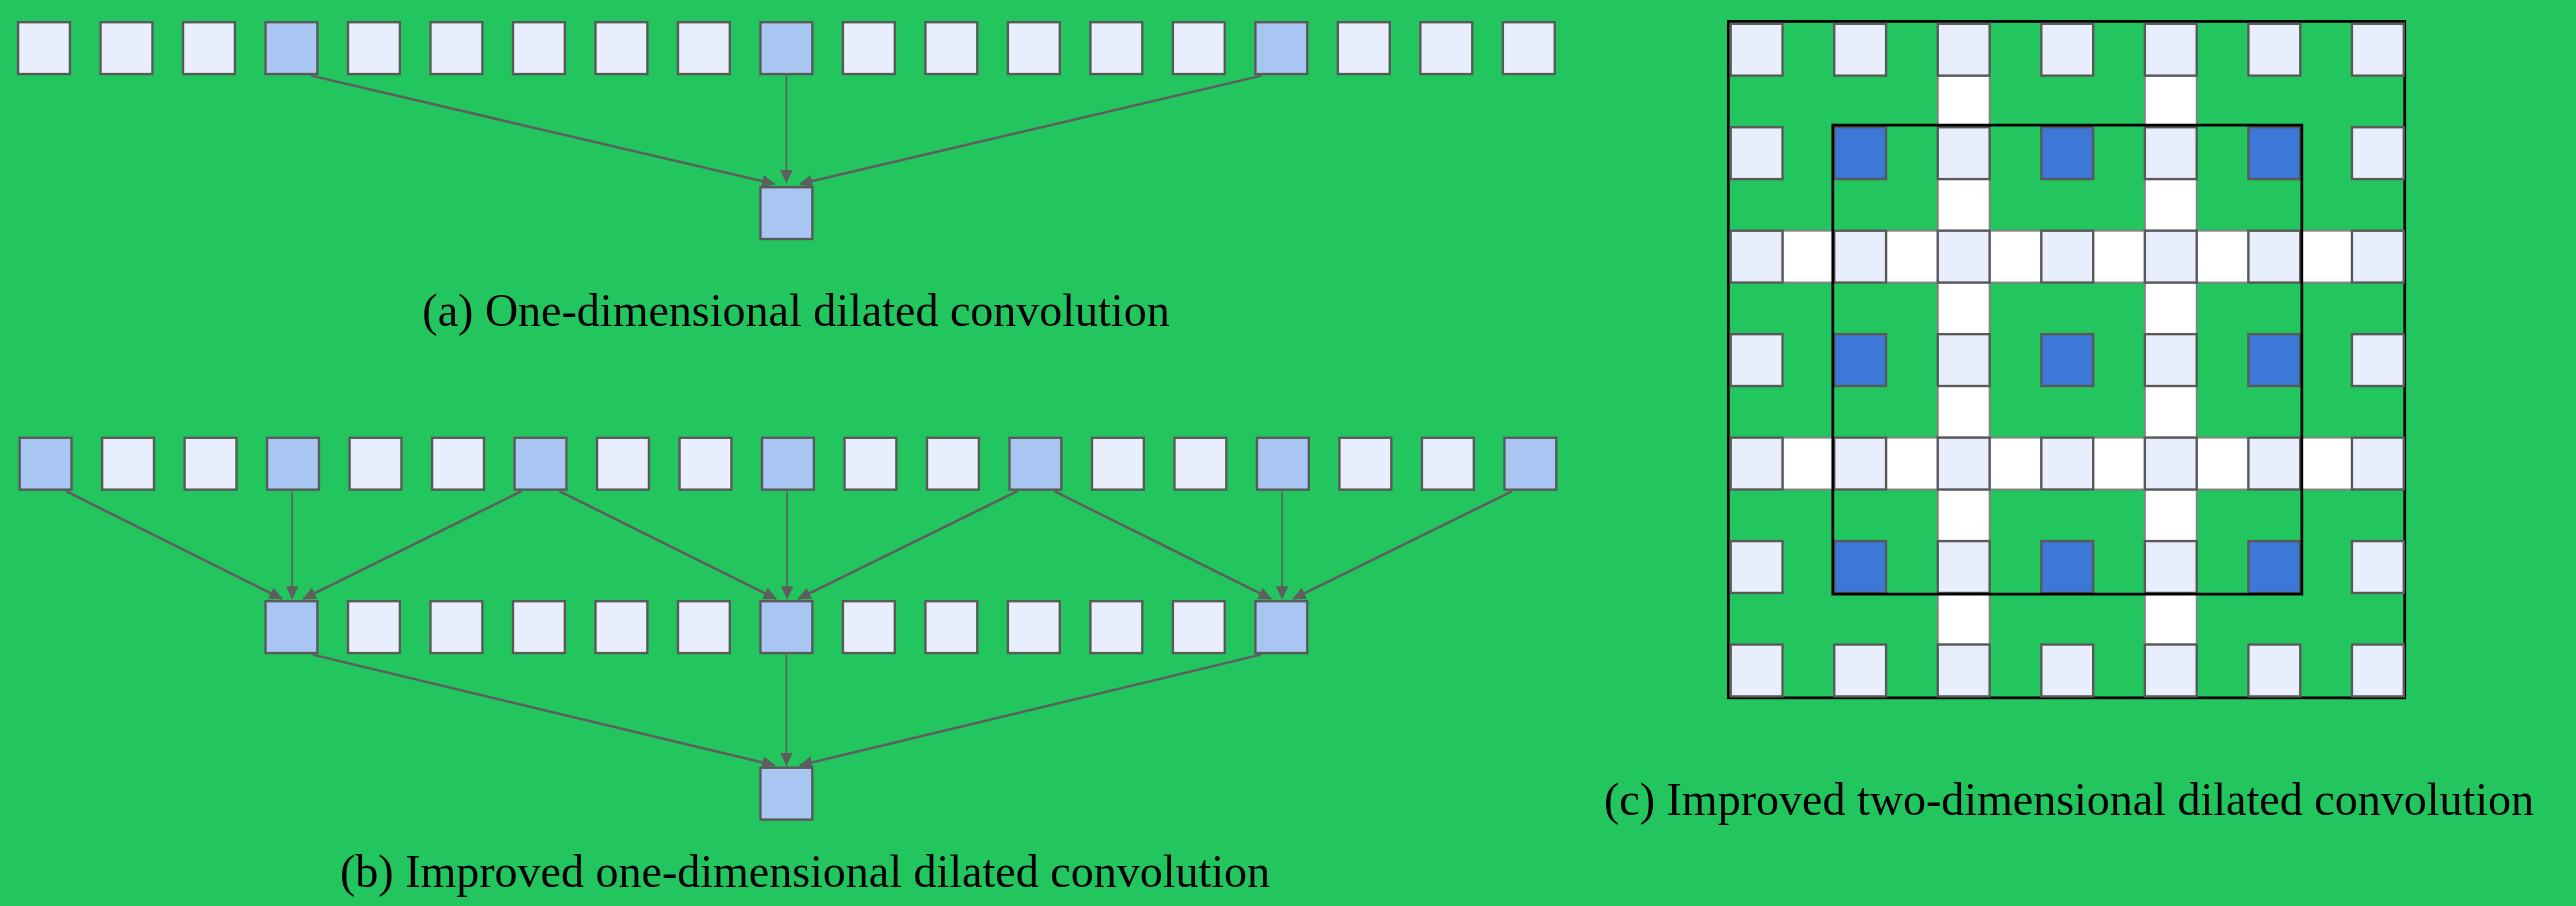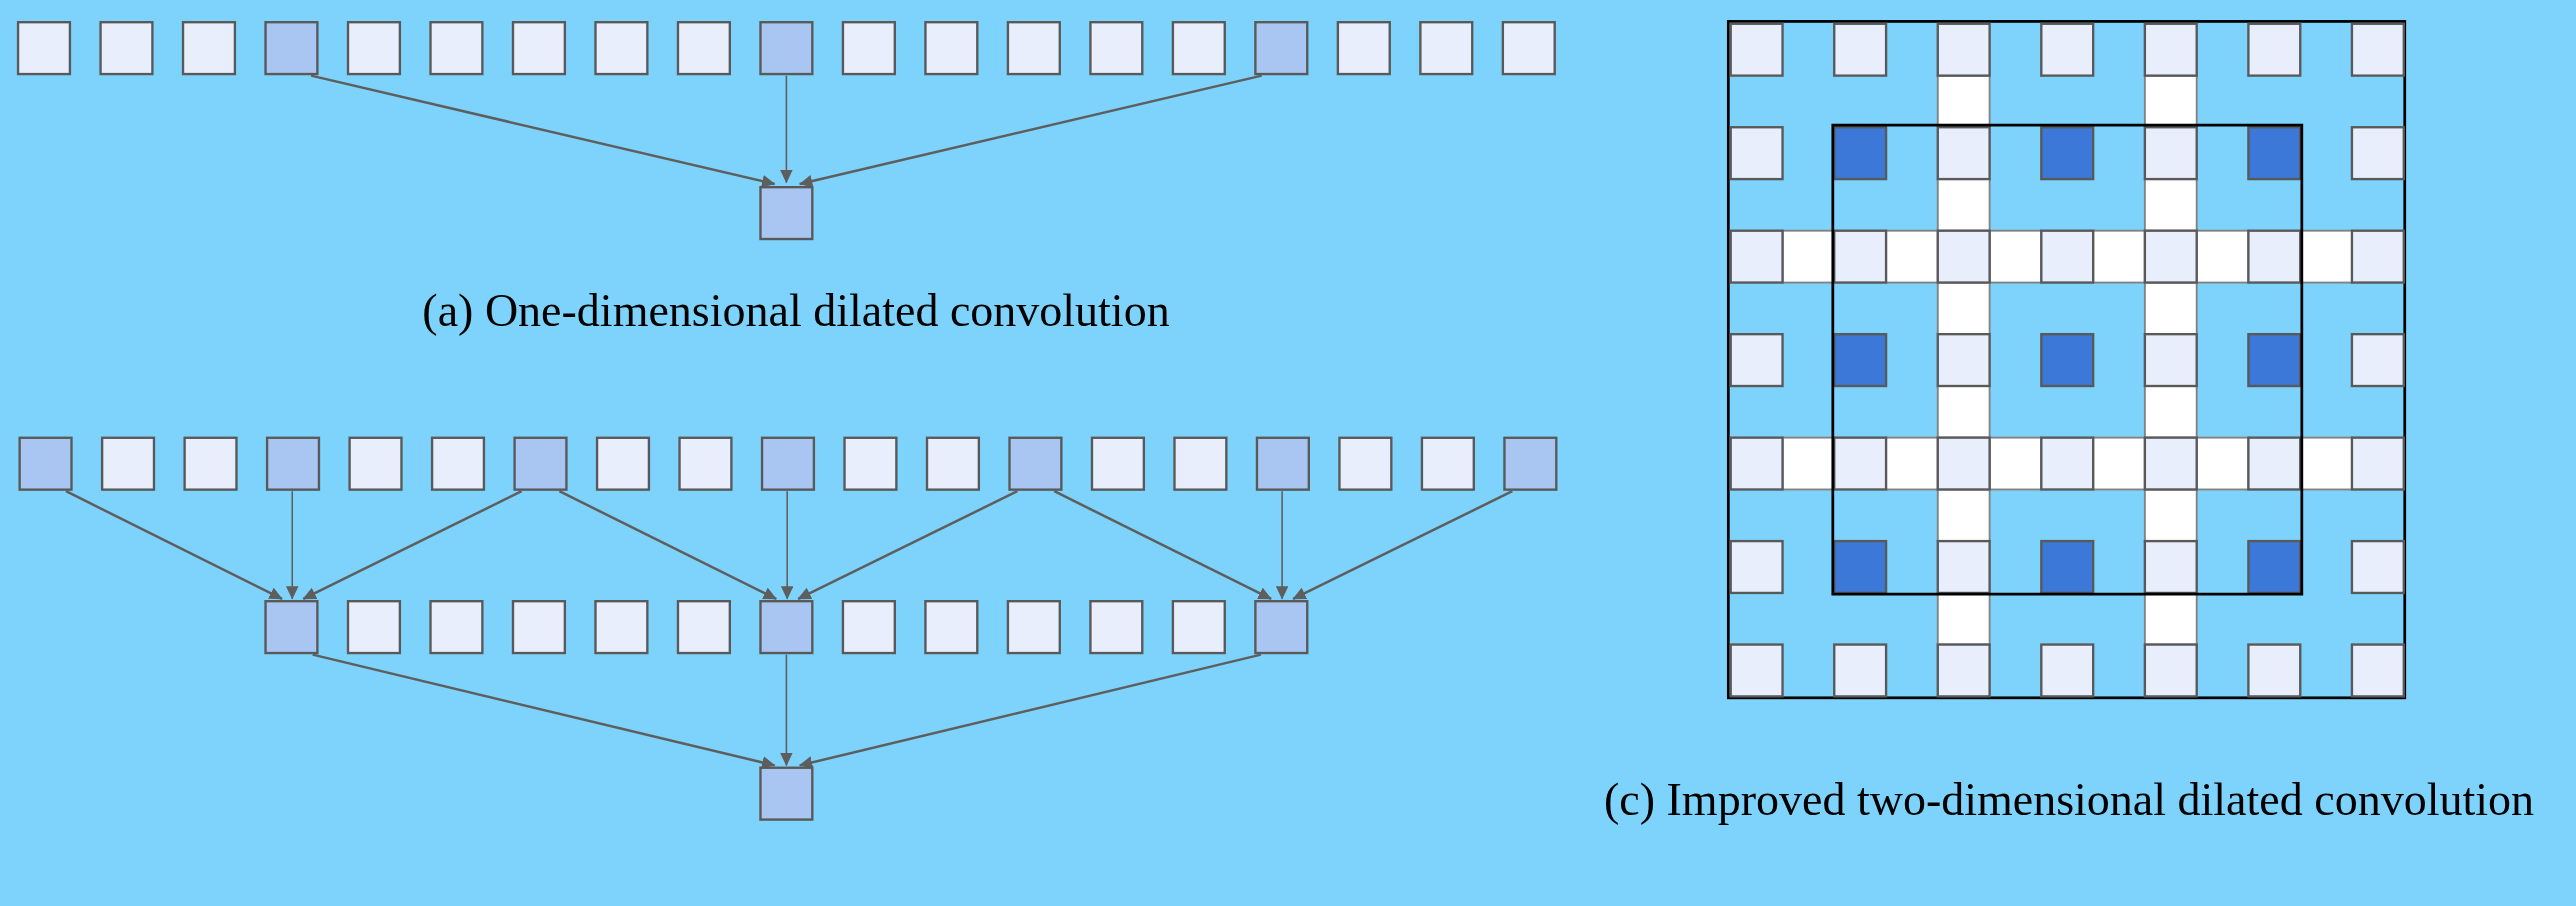--- a/index.html
+++ b/index.html
@@ -1,16 +1,16 @@
 <!DOCTYPE html>
 <html style="font-size:12.6px"><head>
 <meta charset="utf-8">
 <style>
   html,body{margin:0;padding:0;background:#ffffff;}
-  .canvas{position:relative;width:2576px;height:907px;background:#7dd3fc;overflow:hidden;}
+  .canvas{position:relative;width:2576px;height:907px;background:#22c55e;overflow:hidden;}
   #diagram{position:absolute;left:0;top:0;}
   .caption{
     position:absolute;
     font-family:"Liberation Serif", serif;
     font-size:46px;
     color:#000000;
     white-space:nowrap;
     transform:translate(-50%,-50%);
     letter-spacing:0px;
   }
@@ -164,15 +164,16 @@
       <line x1="1342" y1="625" x2="1618" y2="762" stroke="#5E5E5E" stroke-width="3.2" marker-end="url(#arrowhead)"></line>
       <line x1="1632" y1="625" x2="1632" y2="762" stroke="#5E5E5E" stroke-width="2" marker-end="url(#arrowhead)"></line>
       <line x1="1925" y1="625" x2="1646" y2="762" stroke="#5E5E5E" stroke-width="3.2" marker-end="url(#arrowhead)"></line>
       <line x1="398" y1="833" x2="986" y2="974" stroke="#5E5E5E" stroke-width="3.2" marker-end="url(#arrowhead)"></line>
       <line x1="1001" y1="833" x2="1001" y2="974" stroke="#5E5E5E" stroke-width="2" marker-end="url(#arrowhead)"></line>
       <line x1="1605" y1="833" x2="1018" y2="974" stroke="#5E5E5E" stroke-width="3.2" marker-end="url(#arrowhead)"></line>
       <rect x="968" y="977" width="66" height="66" fill="#A9C5F1" stroke="#595959" stroke-width="3"></rect>
     </svg>
 
   <div class="caption" id="cap-a" style="left: 796px; top: 310px;">(a) One-dimensional dilated convolution</div>
+  <div class="caption" id="cap-b" style="left: 805px; top: 871px;">(b) Improved one-dimensional dilated convolution</div>
   <div class="caption" id="cap-c" style="left: 2069px; top: 799px; text-align: right;">(c) Improved two-dimensional dilated convolution</div>
 </div>
 
 
 </body></html>

